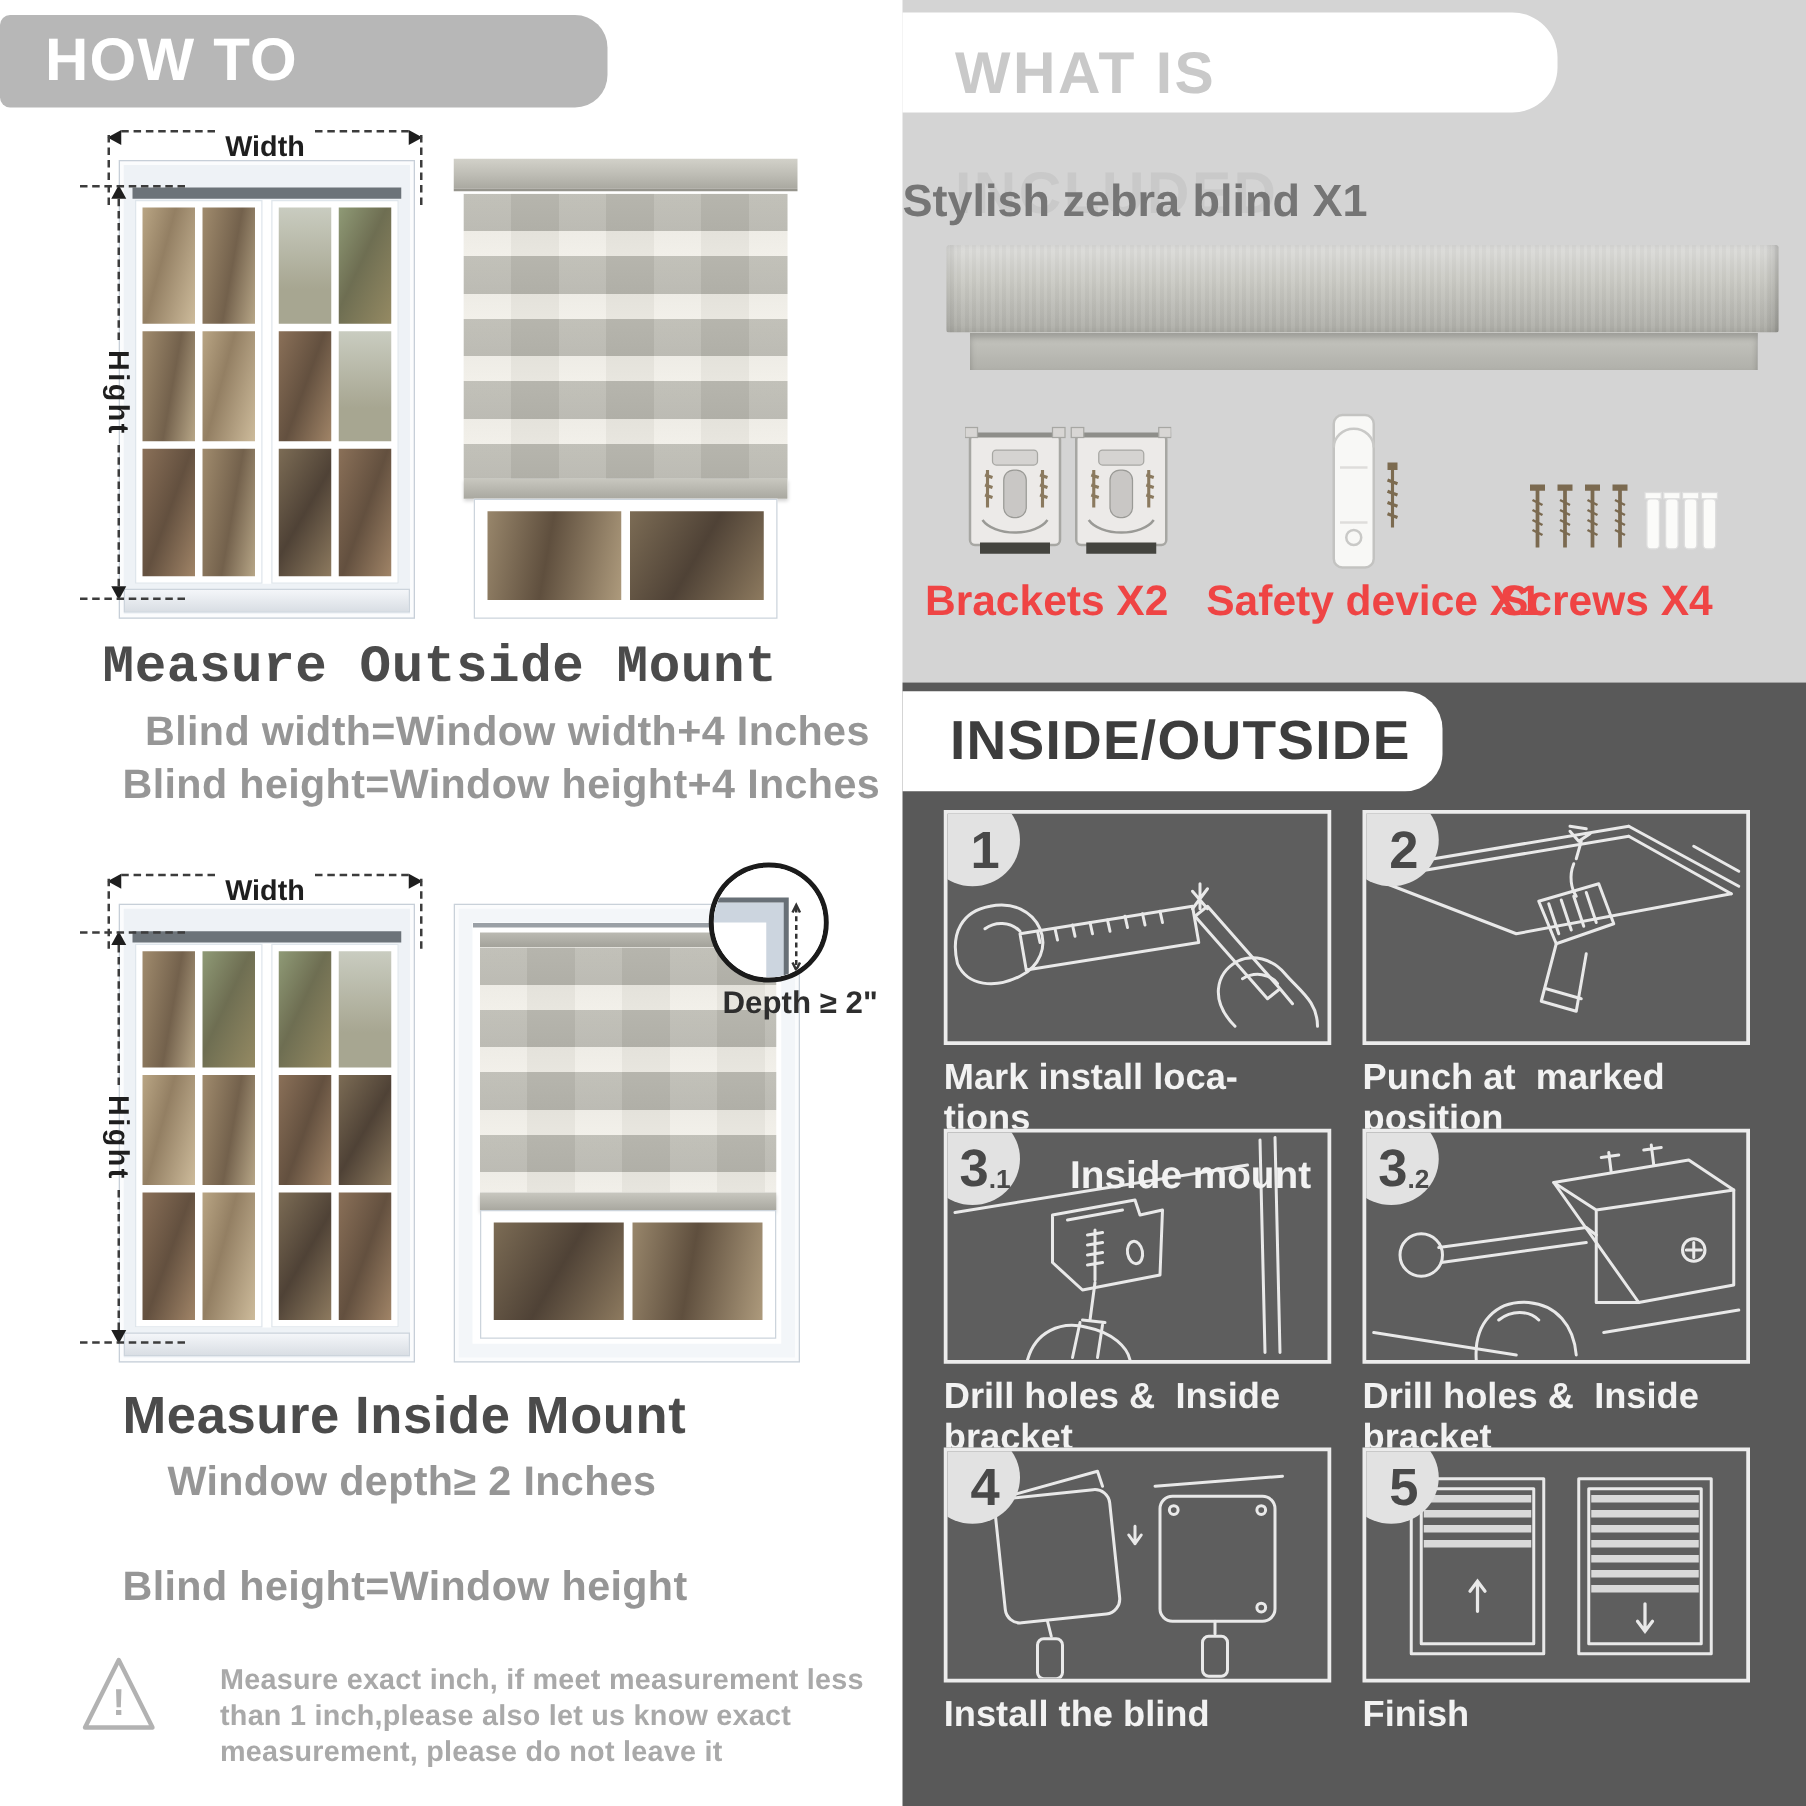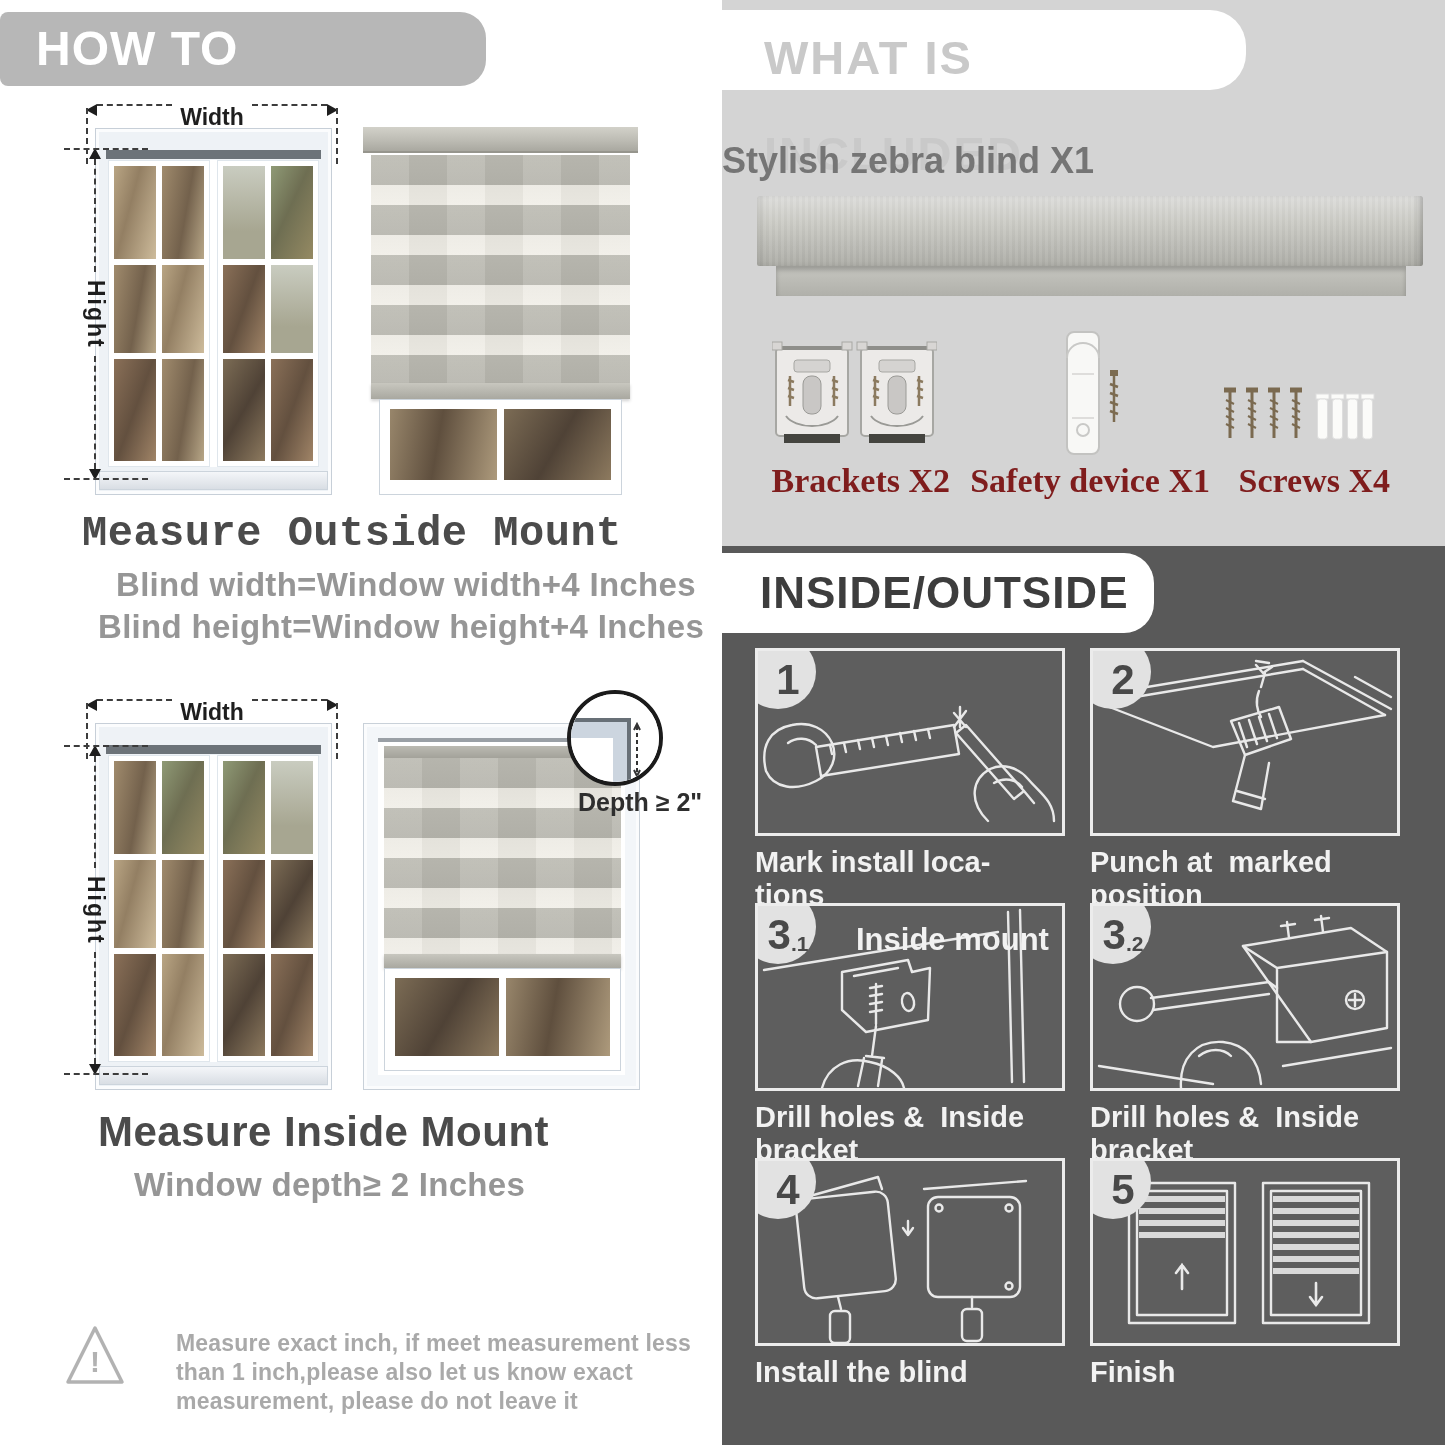--- a/index.html
+++ b/index.html
@@ -77,22 +77,22 @@
   .blind-caption{position:absolute;left:722px;top:140px;width:723px;
     font-size:36px;font-weight:700;color:#757575;z-index:2;}
   .rail-main{position:absolute;left:757px;top:196px;width:666px;height:70px;border-radius:2px;
     background:repeating-linear-gradient(90deg,rgba(255,255,255,.05) 0 3px,rgba(0,0,0,.02) 3px 6px),
                linear-gradient(180deg,#dddddb 0%,#cdcdc7 35%,#b7b7b1 80%,#acaca6 100%);
     box-shadow:inset -8px 0 10px -6px rgba(0,0,0,.25),inset 8px 0 10px -6px rgba(0,0,0,.12);z-index:2;}
   .rail-lip{position:absolute;left:776px;top:266px;width:630px;height:30px;
     background:linear-gradient(180deg,#c6c6c0 0%,#b0b0aa 100%);
     box-shadow:inset 0 4px 5px rgba(0,0,0,.22);z-index:2;}
   .item-img{position:absolute;z-index:2;}
-  .item-label{position:absolute;top:462px;font-size:34px;font-weight:700;color:#7f1d1d;
-    text-align:right;z-index:2;white-space:nowrap;font-family:Liberation Serif, serif;}
+  .item-label{position:absolute;top:462px;font-size:34px;font-weight:700;color:#ef4444;
+    text-align:left;z-index:2;white-space:nowrap;}
   .wtab2{position:absolute;left:722px;top:553px;width:432px;height:80px;background:#fff;
     border-radius:0 30px 30px 0;color:#3d3d3d;font-size:44px;font-weight:800;line-height:80px;
     padding-left:38px;letter-spacing:1px;box-sizing:border-box;z-index:2;}
   .step{position:absolute;width:310px;z-index:2;}
   .step-box{position:relative;width:310px;height:188px;border:3px solid #ececec;background:#5e5e5e;
     overflow:hidden;box-sizing:border-box;}
   .badge{position:absolute;top:-16px;left:-18px;width:76px;height:74px;border-radius:50%;background:#e2e2e2;
     display:flex;align-items:center;justify-content:center;padding:16px 0 0 20px;box-sizing:border-box;}
   .badge-num{font-size:42px;font-weight:800;color:#494949;line-height:1;}
   .badge-sub{font-size:21px;font-weight:800;color:#494949;margin-top:16px;line-height:1;}
@@ -225,20 +225,21 @@
       <path d="M0,36 L50,36 L50,88" stroke="#ccd5df" stroke-width="16" fill="none"></path>
       <path d="M0,26 L58,26 L58,88" stroke="#687077" stroke-width="4" fill="none"></path>
       <path d="M66,32 L66,80" stroke="#333" stroke-width="2" stroke-dasharray="4 3" fill="none"></path>
       <path d="M63,36 L66,30 L69,36 M63,76 L66,82 L69,76" stroke="#333" stroke-width="2" fill="none"></path>
     </svg>
   </div>
   <div class="depth-label">Depth ≥ 2"</div>
 
   <div class="sec-title" style="left:98px;top:1108px;">Measure Inside Mount</div>
   <div class="formula" style="left:98px;top:1166px;margin-left:36px;">Window depth≥ 2 Inches</div>
+  <div class="formula" style="left:98px;top:1250px;">Blind height=Window height</div>
 
   <svg class="warn-svg" width="62" height="66" viewBox="0 0 62 66">
     <path d="M31,6 L58,60 L4,60 Z" fill="none" stroke="#b2b2b2" stroke-width="3.5" stroke-linejoin="round"></path>
     <text x="31" y="50" text-anchor="middle" font-size="30" font-weight="bold" fill="#b2b2b2" font-family="Liberation Sans, sans-serif">!</text>
   </svg>
   <div class="note-line" style="left:176px;top:1330px;">Measure exact inch, if meet measurement less</div>
   <div class="note-line" style="left:176px;top:1359px;">than 1 inch,please also let us know exact</div>
   <div class="note-line" style="left:176px;top:1388px;">measurement, please do not leave it</div>
 
   <div class="right-top"></div>

